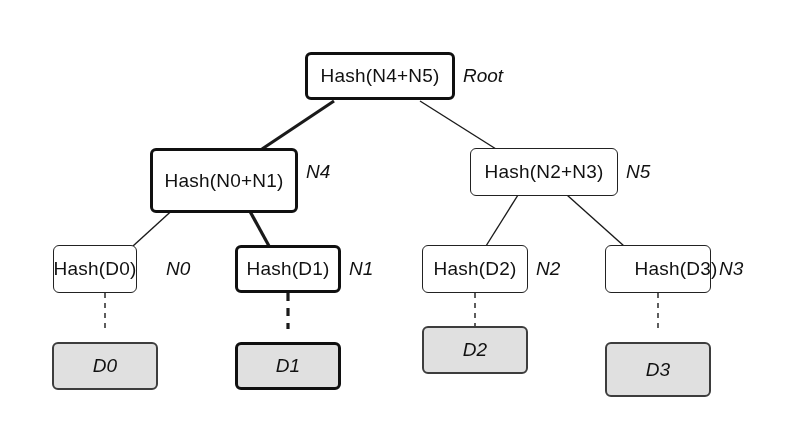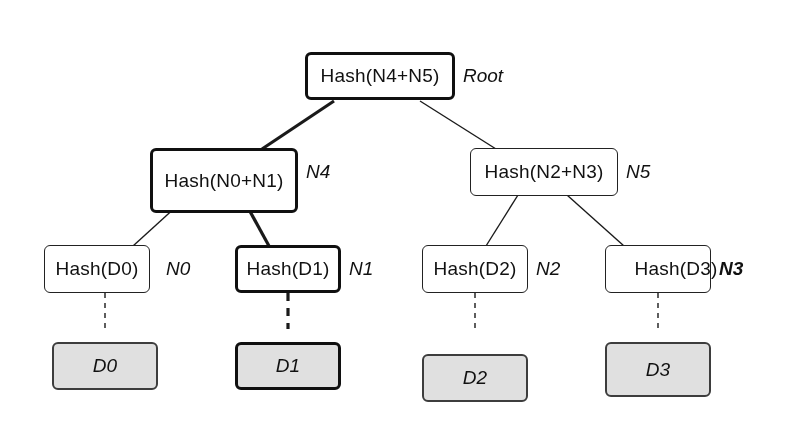--- a/index.html
+++ b/index.html
@@ -74,46 +74,46 @@
   <div class="node bold" style="left:150px; top:148px; width:148px; height:65px;">
     <span>Hash(N0+N1)</span>
   </div>
   <div class="node-label" style="left:306px; top:148px; height:48px;">N4</div>
 
   <div class="node" style="left:470px; top:148px; width:148px; height:48px;">
     <span>Hash(N2+N3)</span>
   </div>
   <div class="node-label" style="left:626px; top:148px; height:48px;">N5</div>
 
-  <div class="node" style="left:44px; top:245px; width:106px; height:48px;align-items:center;">
+  <div class="node" style="left:53px; top:245px; width:84px; height:48px;align-items:center;">
     <span>Hash(D0)</span>
   </div>
   <div class="node-label" style="left:166px; top:245px; height:48px;">N0</div>
 
   <div class="node bold" style="left:235px; top:245px; width:106px; height:48px;">
     <span>Hash(D1)</span>
   </div>
   <div class="node-label" style="left:349px; top:245px; height:48px;">N1</div>
 
   <div class="node" style="left:422px; top:245px; width:106px; height:48px;">
     <span>Hash(D2)</span>
   </div>
   <div class="node-label" style="left:536px; top:245px; height:48px;">N2</div>
 
   <div class="node" style="left:605px; top:245px; width:106px; height:48px;padding-left:36px;">
     <span>Hash(D3)</span>
   </div>
-  <div class="node-label" style="left:719px; top:245px; height:48px;font-weight:bold;">N3</div>
+  <div class="node-label" style="left:719px; top:245px; height:48px;">N3</div>
 
   <div class="datablock" style="left:52px; top:328px; width:106px; height:48px;">
     <span>D0</span>
   </div>
   <div class="datablock bold" style="left:235px; top:328px; width:106px; height:48px;">
     <span>D1</span>
   </div>
-  <div class="datablock" style="left:422px; top:340px; width:106px; height:48px;">
+  <div class="datablock" style="left:422px; top:312px; width:106px; height:48px;">
     <span>D2</span>
   </div>
   <div class="datablock" style="left:605px; top:328px; width:106px; height:55px;">
     <span>D3</span>
   </div>
 
 </div>
 
 </body></html>

